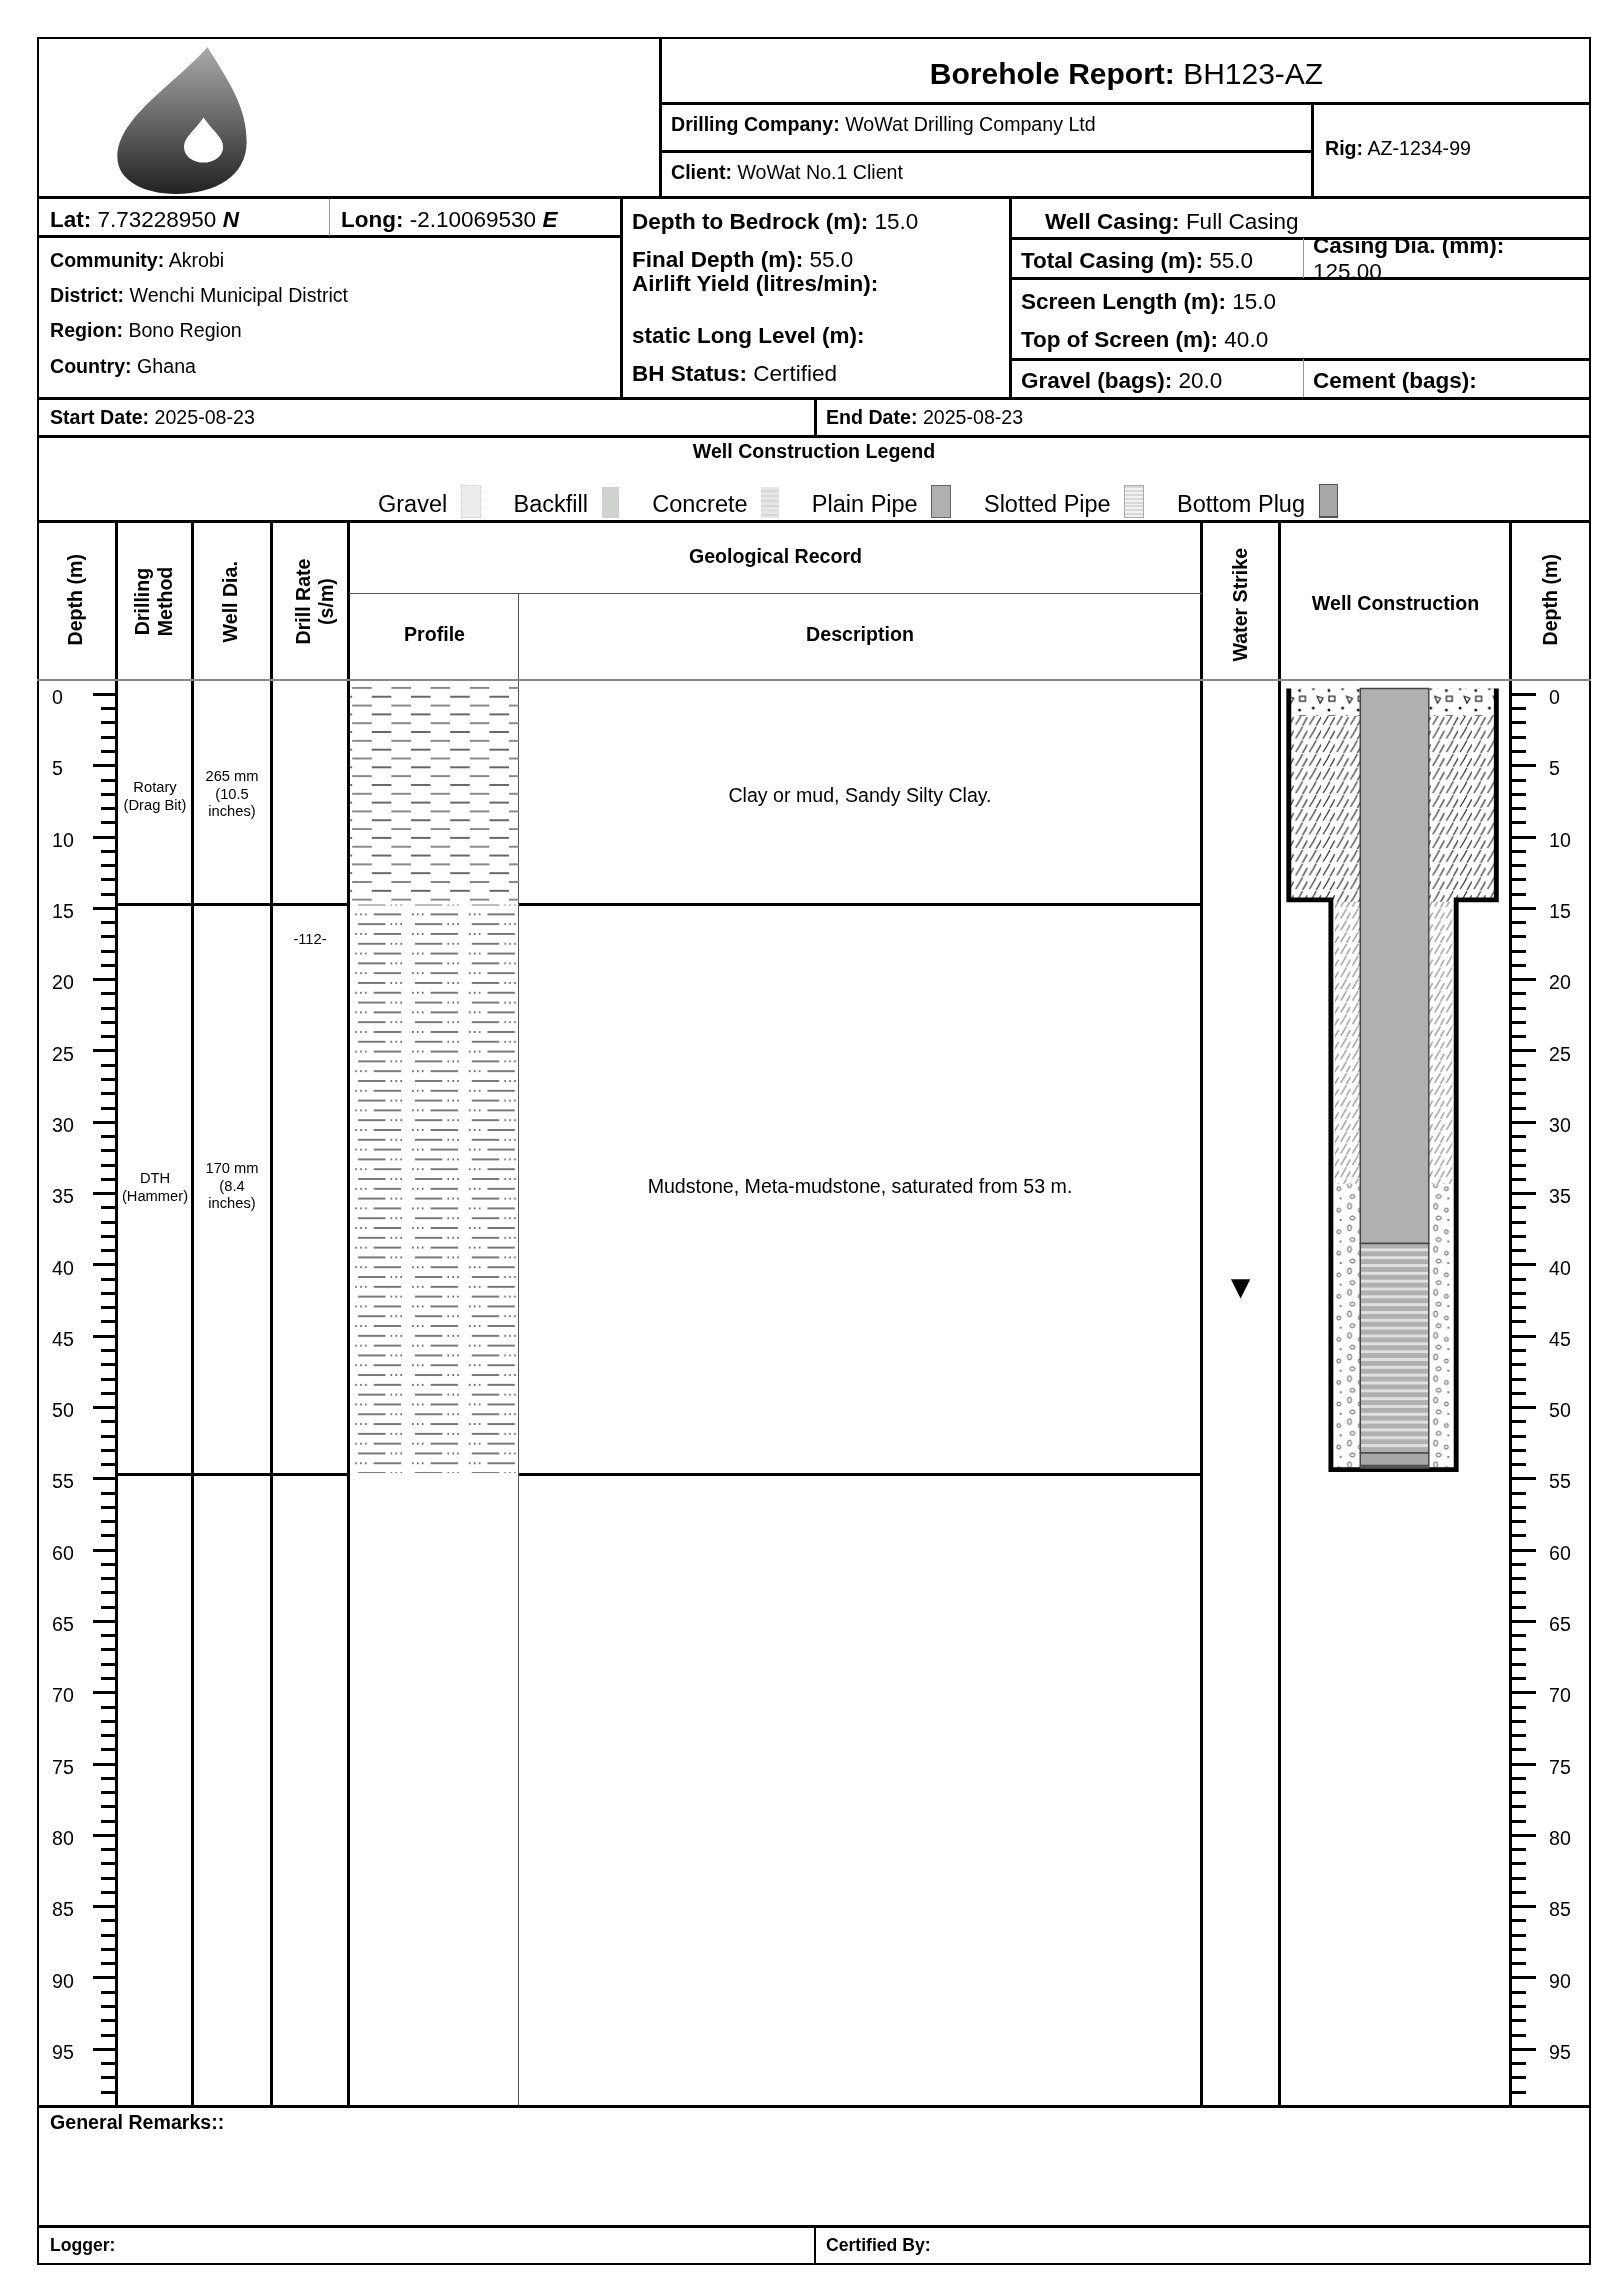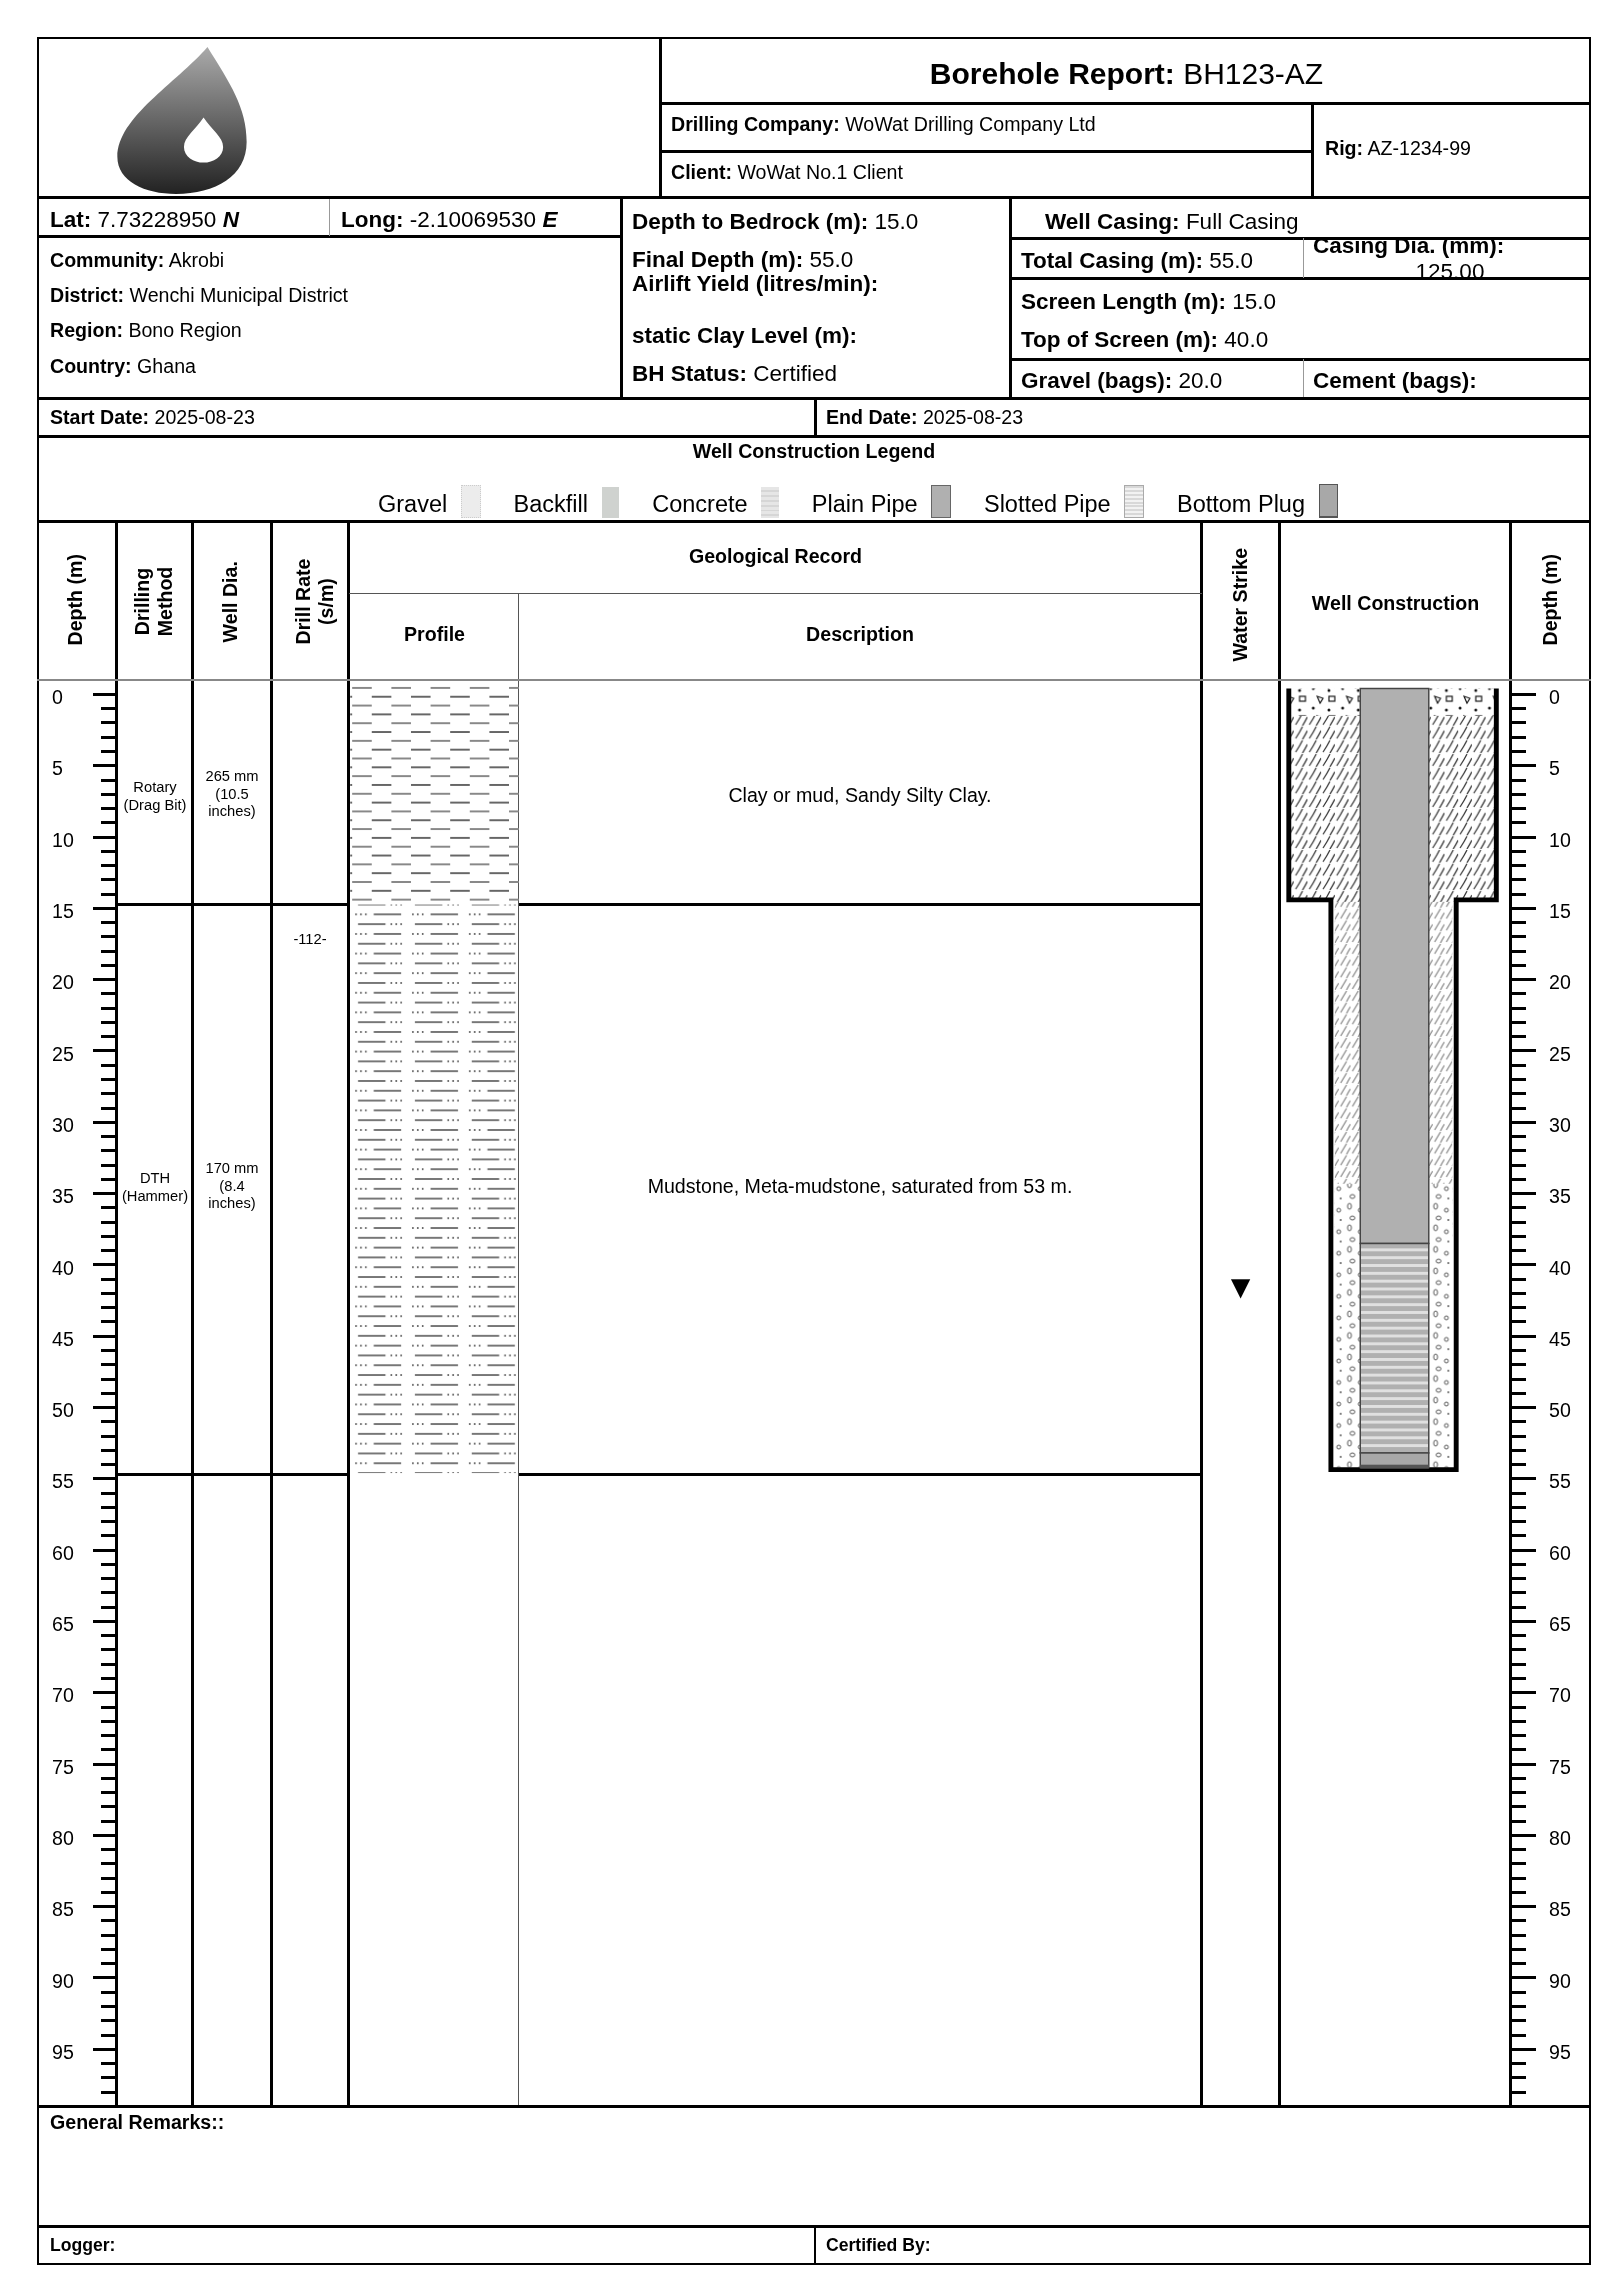--- a/index.html
+++ b/index.html
@@ -146,39 +146,39 @@
 </div>
 <div class="t" style="left:632px;top:249px;font-size:22.5px;">
   <b>Final Depth (m):</b>
   <span>55.0</span>
 </div>
 <div class="t" style="left:632px;top:273px;font-size:22.5px;">
   <b>Airlift Yield (litres/min):</b>
   <span></span>
 </div>
 <div class="t" style="left:632px;top:325px;font-size:22.5px;">
-  <b>static Clay Level (m):</b>
+  <b>static Long Level (m):</b>
   <span></span>
 </div>
 <div class="t" style="left:632px;top:363px;font-size:22.5px;">
   <b>BH Status:</b>
   <span>Certified</span>
 </div>
 
 <div class="t" style="left:1021px;top:211px;font-size:22.5px;margin-left:24px;">
   <b>Well Casing:</b>
   <span>Full Casing</span>
 </div>
 <div class="t" style="left:1021px;top:250px;font-size:22.5px;">
   <b>Total Casing (m):</b>
   <span>55.0</span>
 </div>
 <div class="t" style="left:1313px;top:233px;font-size:22.5px;line-height:1.15;white-space:normal;width:274px;">
   <b>Casing Dia. (mm):</b>
-  <span style="display:block;text-align:center;">125.00</span>
+  <span style="display:block;">125.00</span>
 </div>
 <div class="t" style="left:1021px;top:291px;font-size:22.5px;">
   <b>Screen Length (m):</b>
   <span>15.0</span>
 </div>
 <div class="t" style="left:1021px;top:329px;font-size:22.5px;">
   <b>Top of Screen (m):</b>
   <span>40.0</span>
 </div>
 <div class="t" style="left:1021px;top:370px;font-size:22.5px;">

